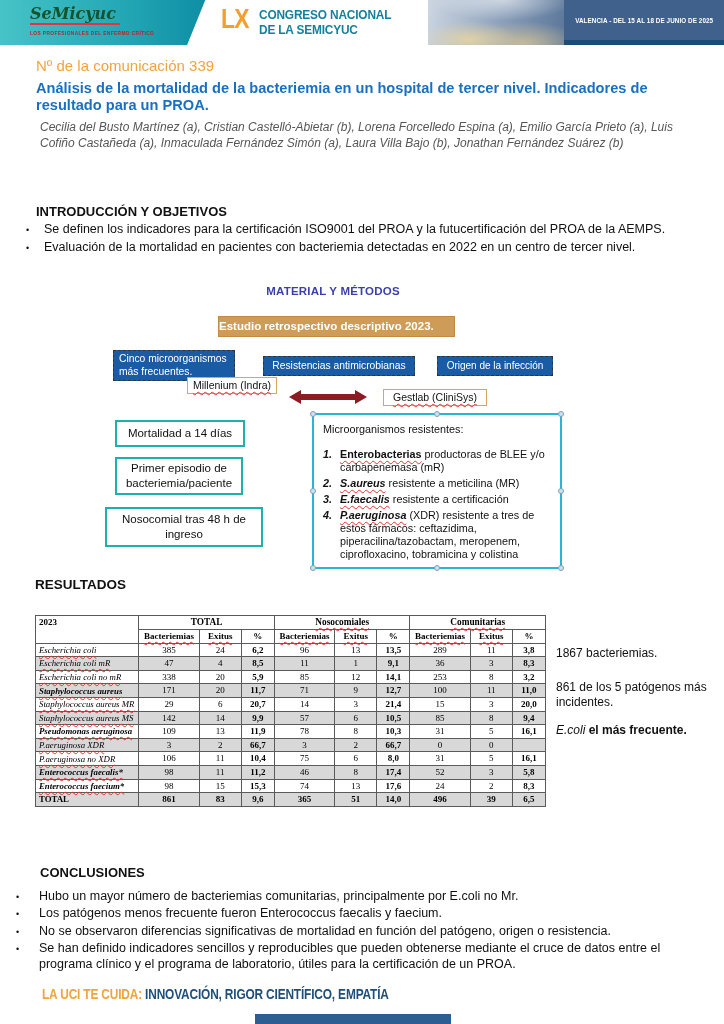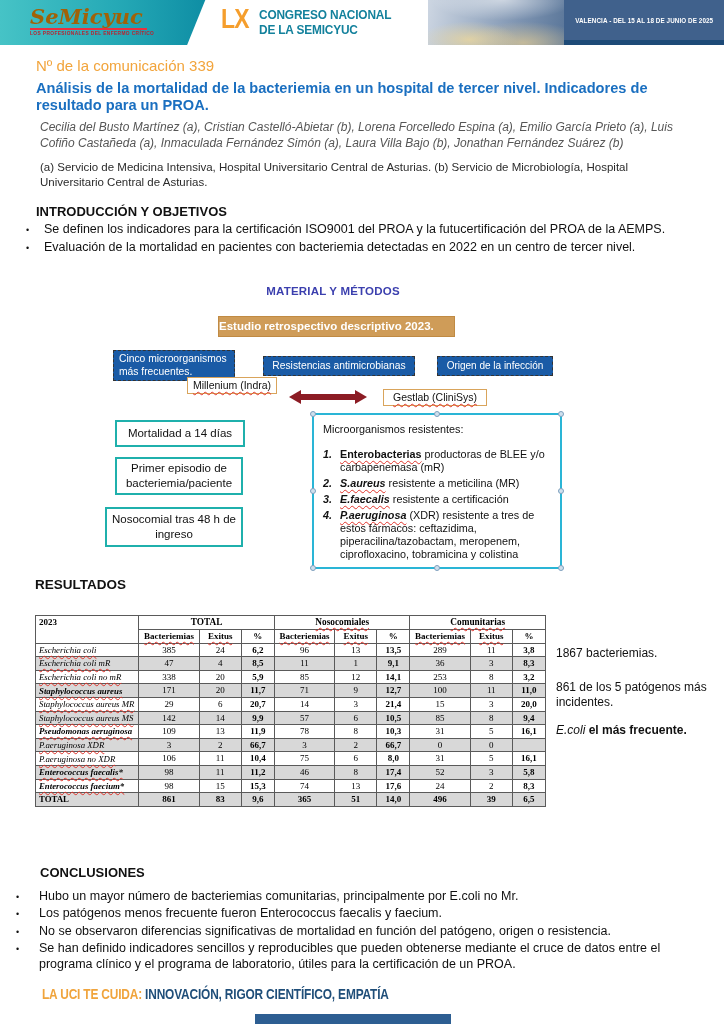--- a/index.html
+++ b/index.html
@@ -8,21 +8,21 @@
     position:relative; width:724px; height:1024px; margin:0 auto;
     background:#ffffff; overflow:hidden;
     font-family:"Liberation Sans", sans-serif; color:#1a1a1a;
   }
   
   #hdr { position:absolute; left:0; top:0; width:724px; height:45px; background:#fff; }
   .hdr-teal { position:absolute; left:0; top:0; width:212px; height:45px;
     background:linear-gradient(90deg,#46c3c6 0%,#25a9b6 55%,#0d8ca3 100%); }
   .hdr-slash { position:absolute; left:196px; top:-6px; width:26px; height:58px; background:#fff; transform:skewX(-22deg); }
   .logo-brand { position:absolute; left:30px; top:5px; font-family:"DejaVu Serif", serif; font-style:italic; font-weight:bold;
-    font-size:21px; color:#a16207; border-bottom:2px solid #e8323f; padding:0 4px 0 0; line-height:1.1; }
+    font-size:16px; color:#14532d; border-bottom:2px solid #e8323f; padding:0 4px 0 0; line-height:1.1; }
   .logo-tag { position:absolute; left:30px; top:31px; font-size:4.8px; letter-spacing:.4px; color:#b82430; font-weight:bold; }
   .lx { position:absolute; left:221px; top:4px; font-size:27px; font-weight:bold; color:#f59e2d;
     transform:scaleX(.85); transform-origin:left; letter-spacing:-1px; }
   .congress { position:absolute; left:259px; top:7px; color:#13819c; font-weight:bold; font-size:13.5px; line-height:1.12;
     transform:scaleX(.88); transform-origin:left; letter-spacing:-.2px; }
   .hdr-photo { position:absolute; left:428px; top:0; width:136px; height:45px;
     background:
       radial-gradient(ellipse 70px 26px at 30% 88%, rgba(233,214,160,.85), rgba(233,214,160,0) 70%),
       radial-gradient(ellipse 90px 30px at 70% 95%, rgba(214,196,150,.8), rgba(214,196,150,0) 70%),
       radial-gradient(ellipse 120px 34px at 55% 0%, rgba(255,255,255,.55), rgba(255,255,255,0) 60%),
@@ -63,21 +63,21 @@
   #sys-r { left:383px; top:108px; width:104px; }
   .arrow { position:absolute; left:289px; top:109px; width:78px; height:14px; }
   .arrow i { position:absolute; display:block; }
   .a-bar { left:11px; right:11px; top:4px; height:6px; background:#8c1c24; }
   .a-l { left:0; top:0; width:0; height:0; border-top:7px solid transparent; border-bottom:7px solid transparent; border-right:12px solid #8c1c24; }
   .a-r { right:0; top:0; width:0; height:0; border-top:7px solid transparent; border-bottom:7px solid transparent; border-left:12px solid #8c1c24; }
   .tealbox { position:absolute; border:2px solid #1fb0ac; background:#fff; color:#111; font-size:11.5px;
     display:flex; align-items:center; justify-content:center; text-align:center; line-height:1.3; padding:1px 4px; }
   #tb1 { left:115px; top:139px; width:130px; height:27px;text-align:right; }
   #tb2 { left:115px; top:176px; width:128px; height:38px; }
-  #tb3 { left:105px; top:226px; width:138px; height:40px; }
+  #tb3 { left:105px; top:226px; width:158px; height:40px; }
   .resist { position:absolute; left:312px; top:132px; width:250px; height:156px; border:2px solid #2ab5d6;
     background:#fff; padding:8px 9px 0 9px; font-size:10.8px; line-height:13px; color:#111; }
   .resist .r-title { margin-bottom:12px; }
   .resist .r-item { position:relative; padding-left:17px; margin-bottom:3px; }
   .resist .r-num { position:absolute; left:0; font-weight:bold; font-style:italic; }
   .r-name { font-weight:bold; }
   .r-name.it { font-style:italic; }
   .handle { position:absolute; width:6px; height:6px; border-radius:50%; background:#cfe0ee; border:1px solid #7d9fbd; }
   
   .res-h { position:absolute; left:35px; top:577px; font-size:13.5px; }
@@ -128,21 +128,20 @@
     <div class="hdr-photo"></div>
     <div class="hdr-banner">
       <span>VALENCIA - DEL 15 AL 18 DE JUNIO DE 2025</span>
     </div>
     <div class="hdr-strip"></div>
   </div>
 
   <div class="comm-no">Nº de la comunicación 339</div>
   <div class="paper-title">Análisis de la mortalidad de la bacteriemia en un hospital de tercer nivel. Indicadores de resultado para un PROA.</div>
   <div class="authors">Cecilia del Busto Martínez (a), Cristian Castelló-Abietar (b), Lorena Forcelledo Espina (a), Emilio García Prieto (a), Luis Cofiño Castañeda (a), Inmaculada Fernández Simón (a), Laura Villa Bajo (b), Jonathan Fernández Suárez (b)</div>
-  <div class="affil">(a) Servicio de Medicina Intensiva, Hospital Universitario Central de Asturias. (b) Servicio de Microbiología, Hospital Universitario Central de Asturias.</div>
 
   <div class="sec-h intro-h">INTRODUCCIÓN Y OBJETIVOS</div>
   <div class="blist" id="intro-list">
     <div class="li">
       <span class="mark">•</span>
       <span>Se definen los indicadores para la certificación ISO9001 del PROA  y la futucertificación del PROA de la AEMPS.</span>
     </div>
     <div class="li">
       <span class="mark">•</span>
       <span>Evaluación de la mortalidad en pacientes con bacteriemia detectadas en 2022 en un centro de tercer nivel.</span>

